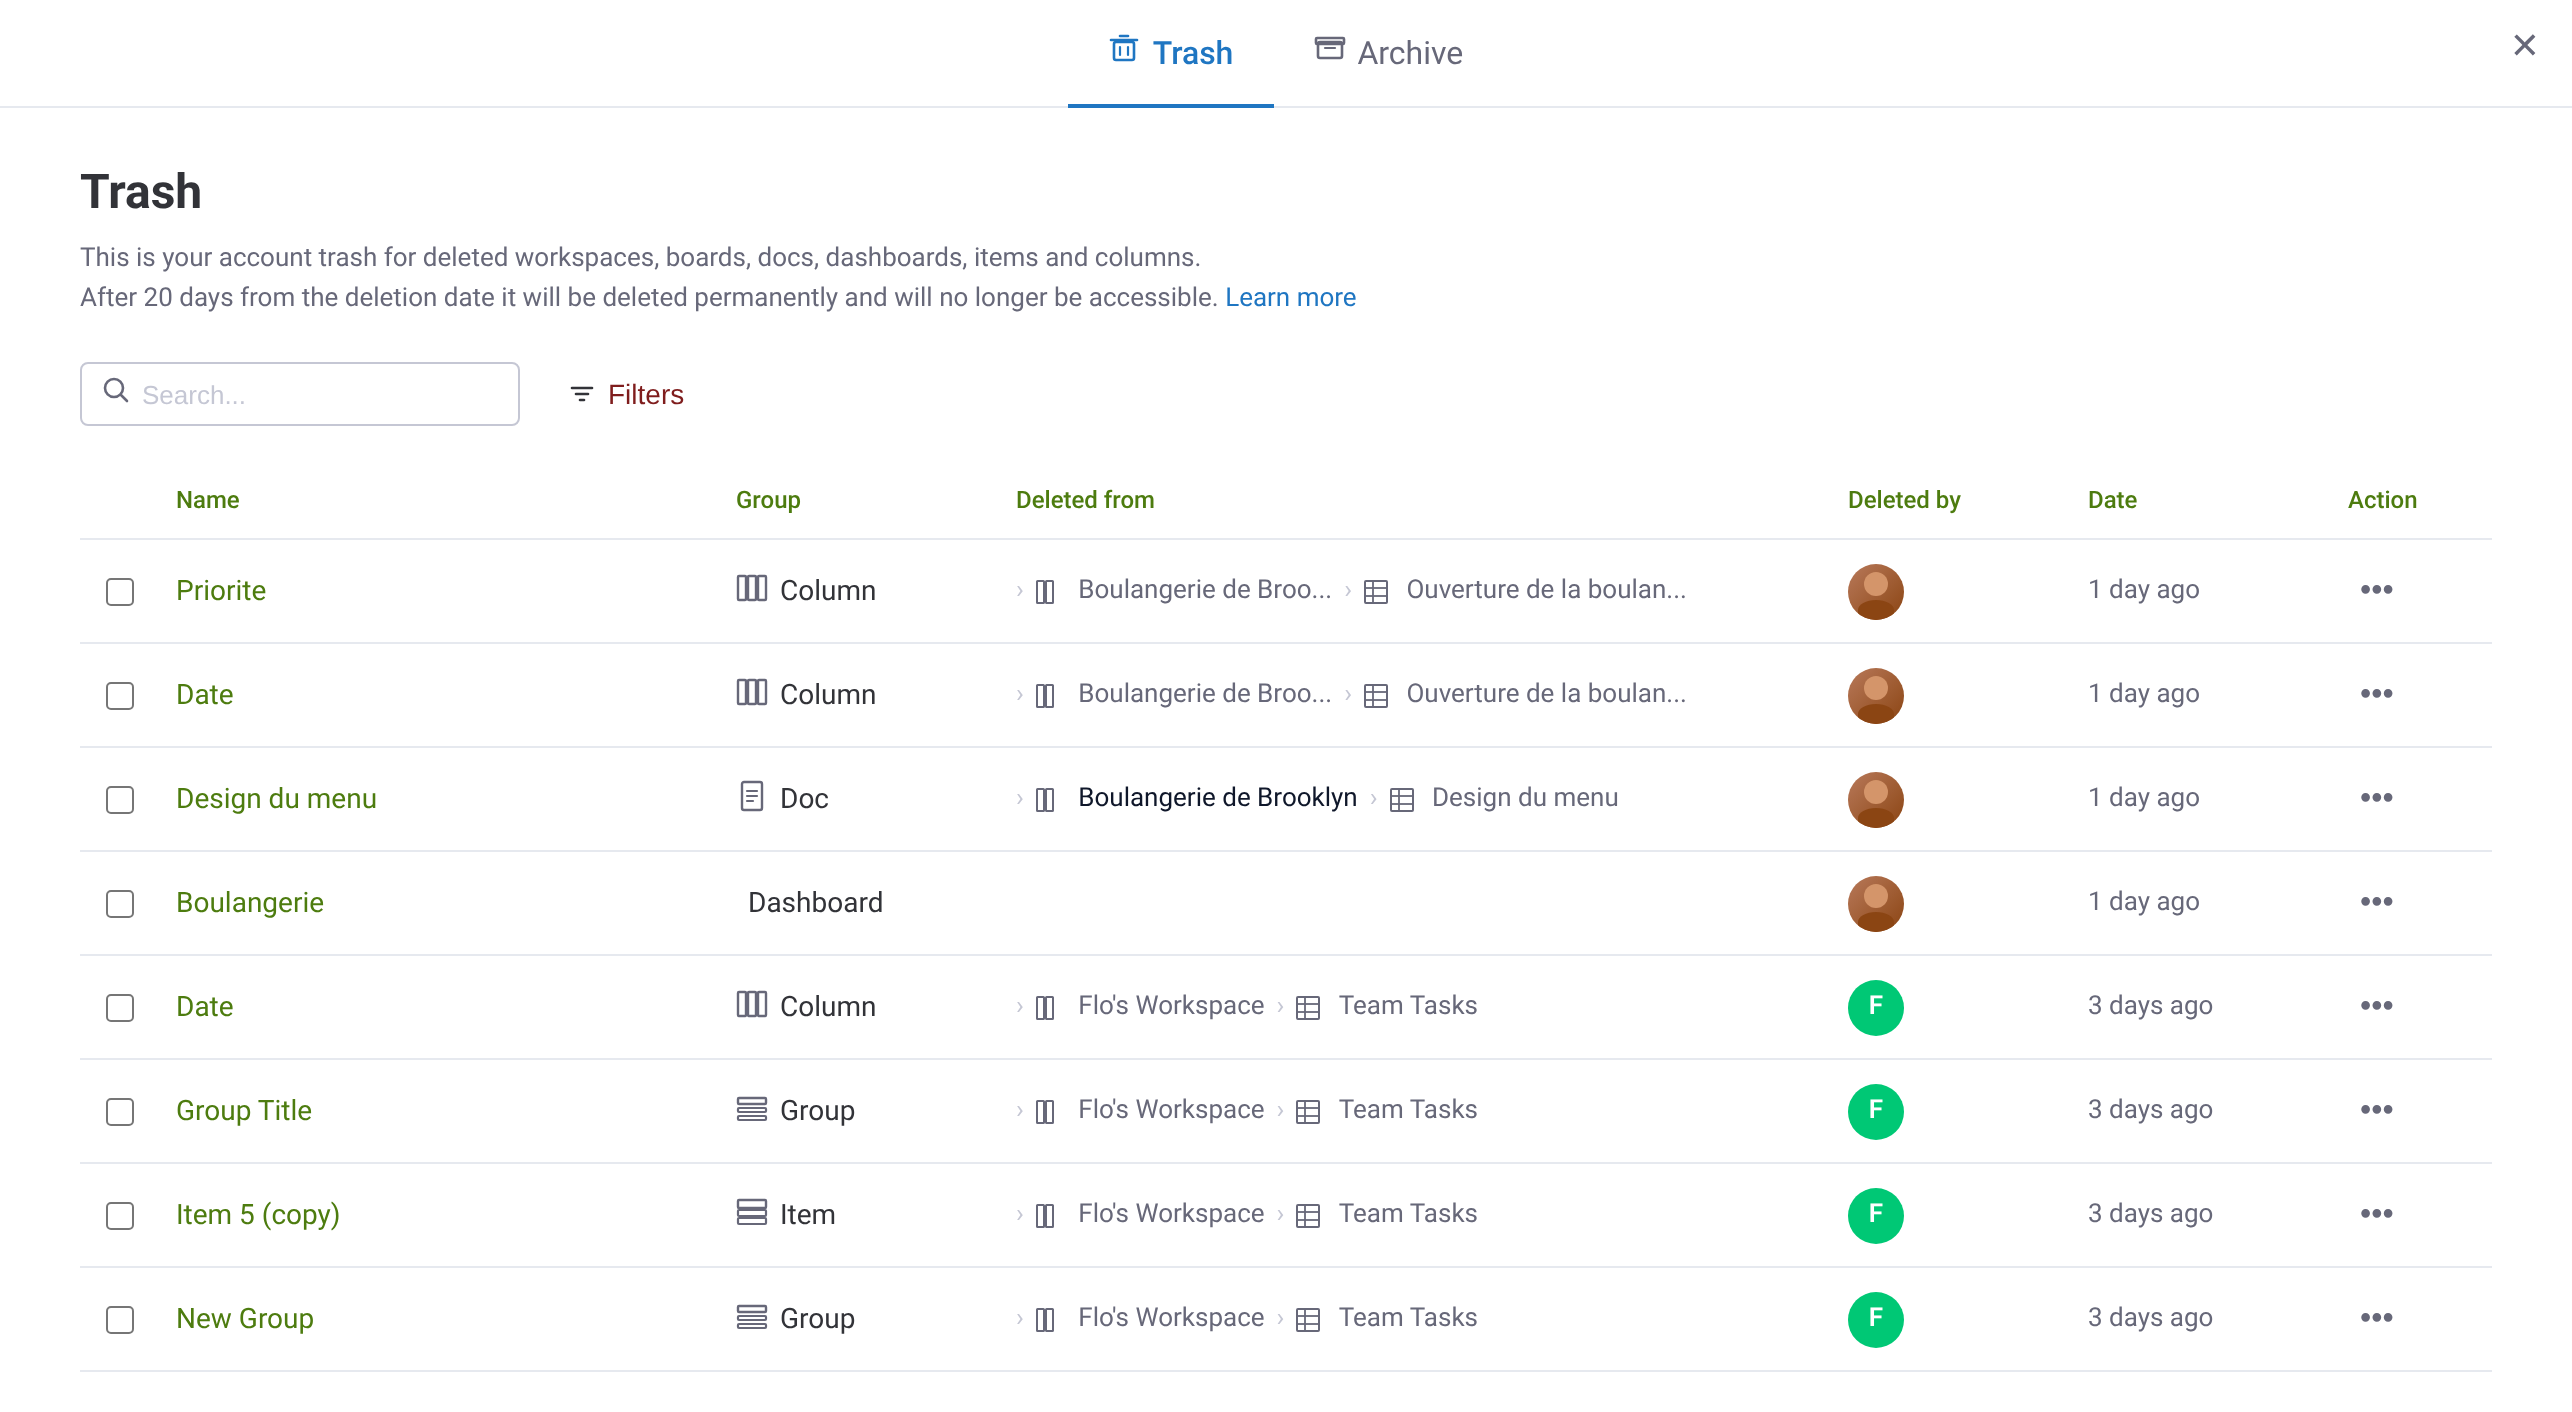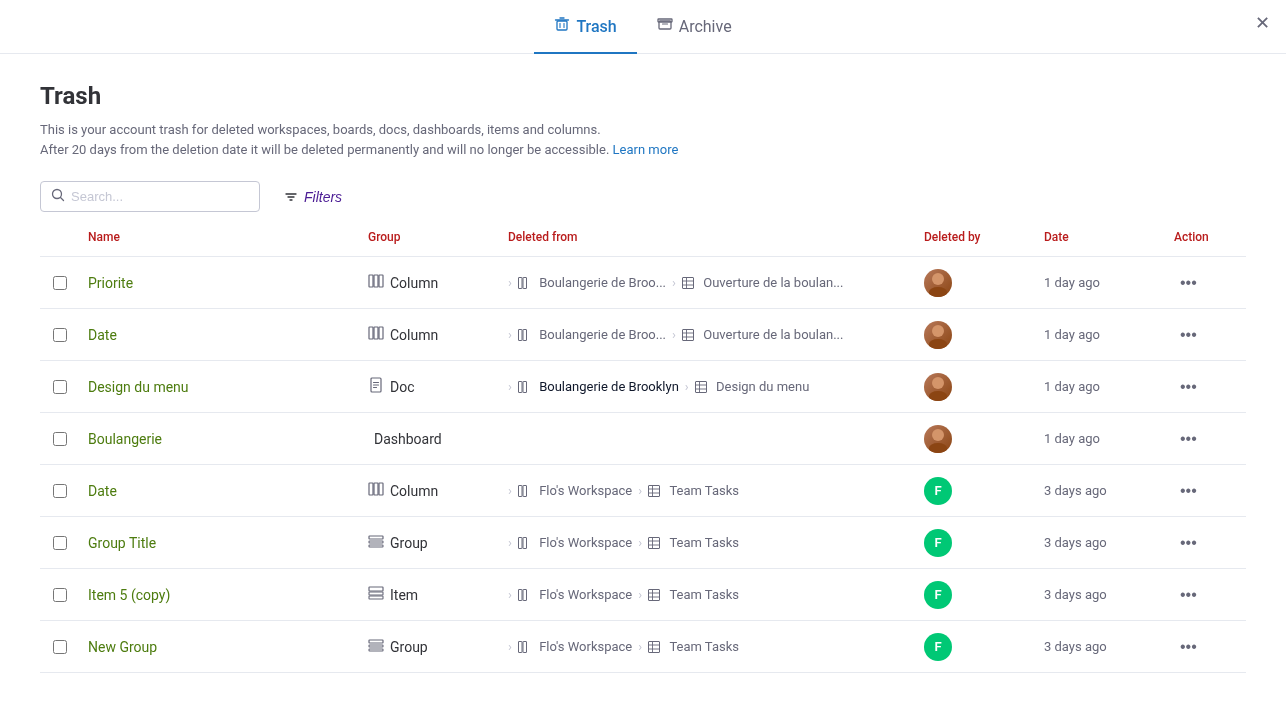--- a/index.html
+++ b/index.html
@@ -74,21 +74,21 @@
 
     .description a {
       color: #1f76c2;
       text-decoration: none;
     }
 
     .toolbar {
       display: flex;
       align-items: center;
       gap: 16px;
-      margin: 22px 0 6px 0;
+      margin: 22px 0 18px 0;
     }
 
     .search-box {
       display: flex;
       align-items: center;
       border: 1px solid #c5c7d4;
       border-radius: 4px;
       padding: 6px 10px;
       gap: 6px;
       width: 220px;
@@ -107,37 +107,36 @@
       color: #c5c7d4;
     }
 
     .filters-btn {
       display: flex;
       align-items: center;
       gap: 6px;
       background: none;
       border: none;
       cursor: pointer;
-      color: #4c1d95;
+      color: #7f1d1d;
       font-size: 14px;
       padding: 6px 8px;
-      font-style: italic;
     }
 
     .table-container {
       width: 100%;
       overflow: hidden;
     }
 
     .table-header {
       display: grid;
       grid-template-columns: 40px 280px 140px 1fr 120px 130px 80px;
       padding: 8px 0;
       border-bottom: 1px solid #e6e9ef;
-      color: #b91c1c;
+      color: #4d7c0f;
       font-size: 12px;
       font-weight: 500;
     }
 
     .table-header .col {
       padding: 4px 8px;
     }
 
     .table-body {
       overflow-y: auto;

